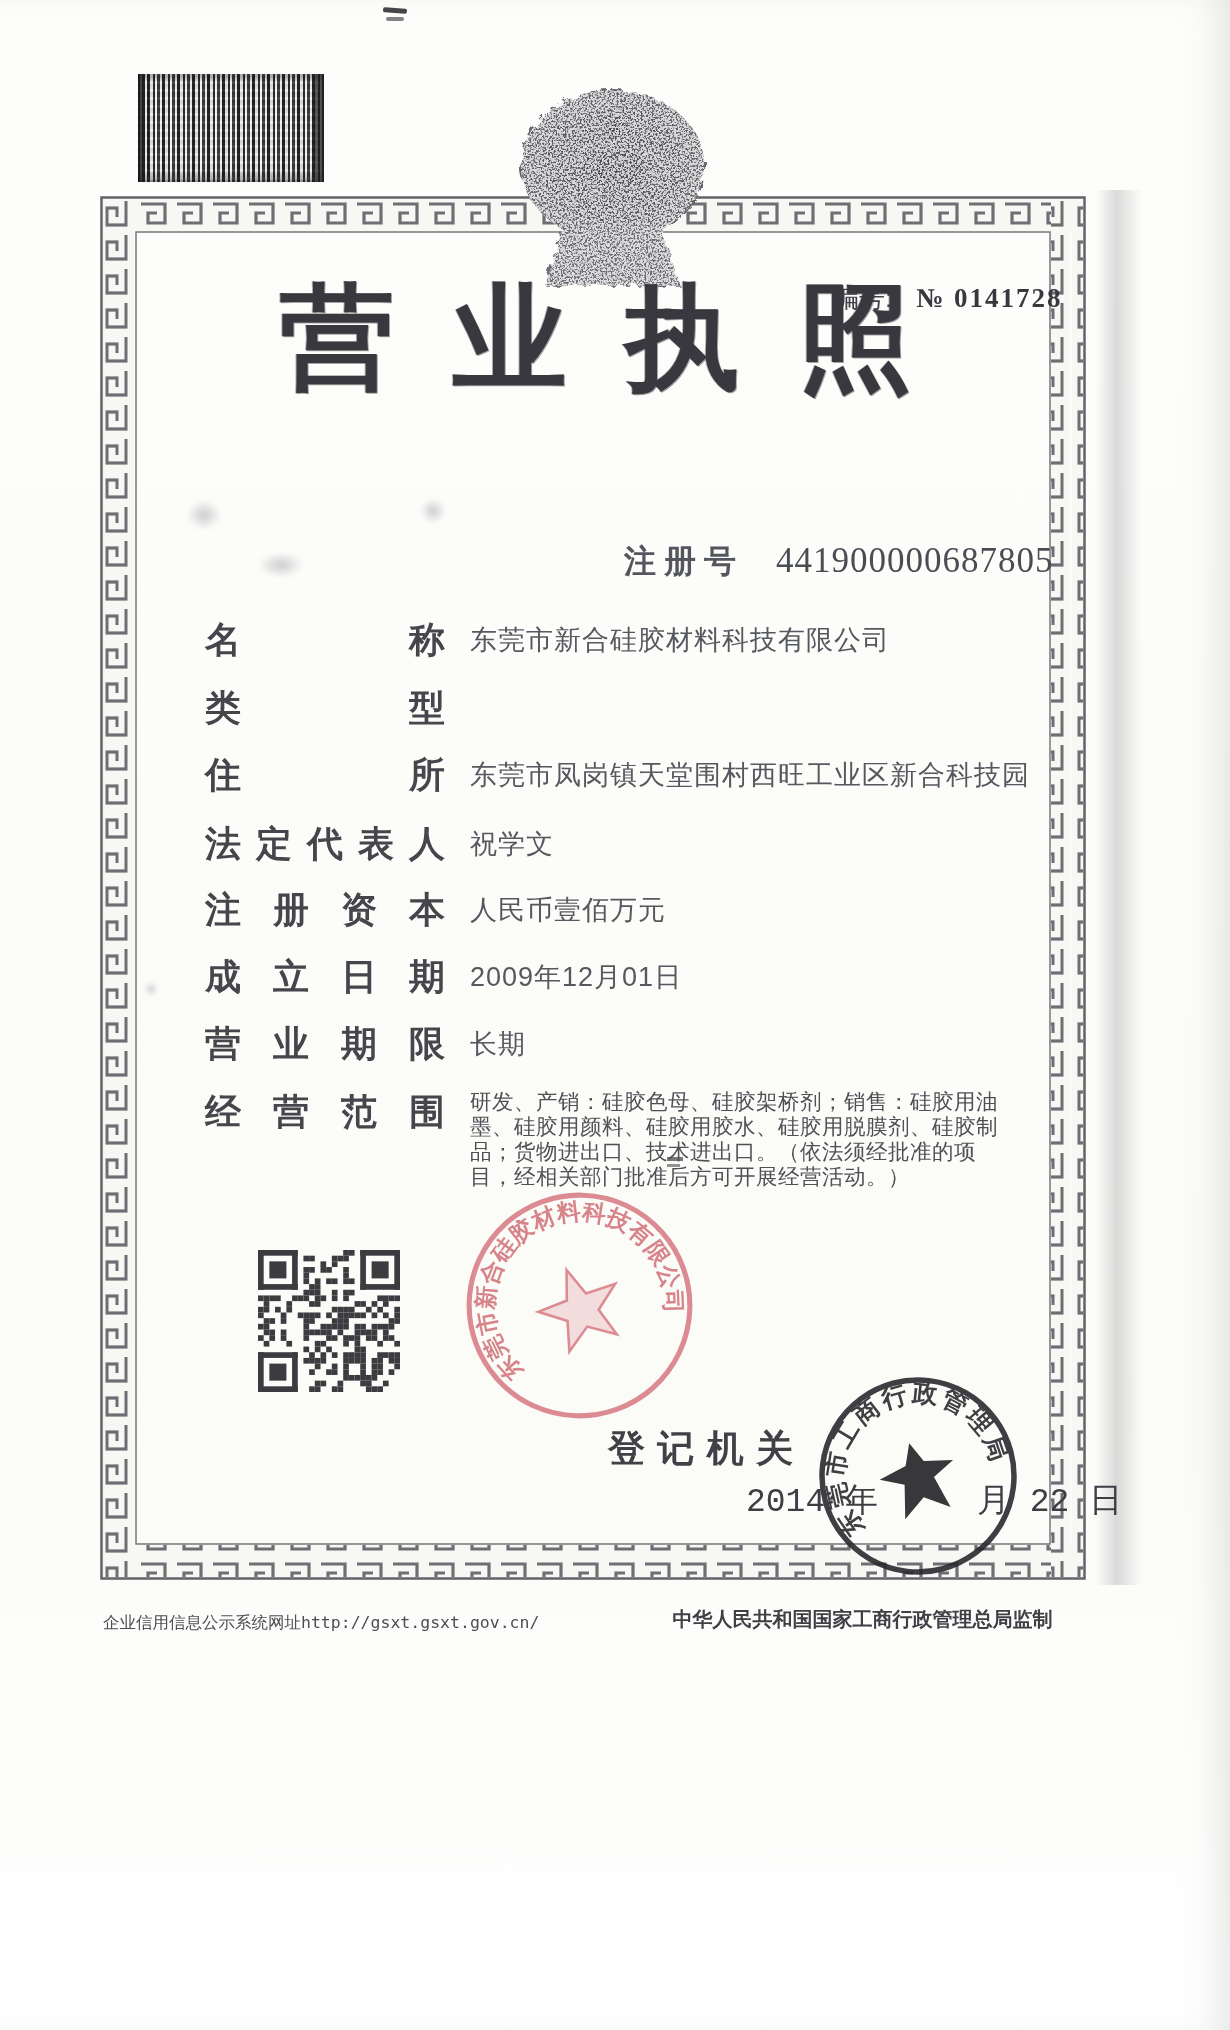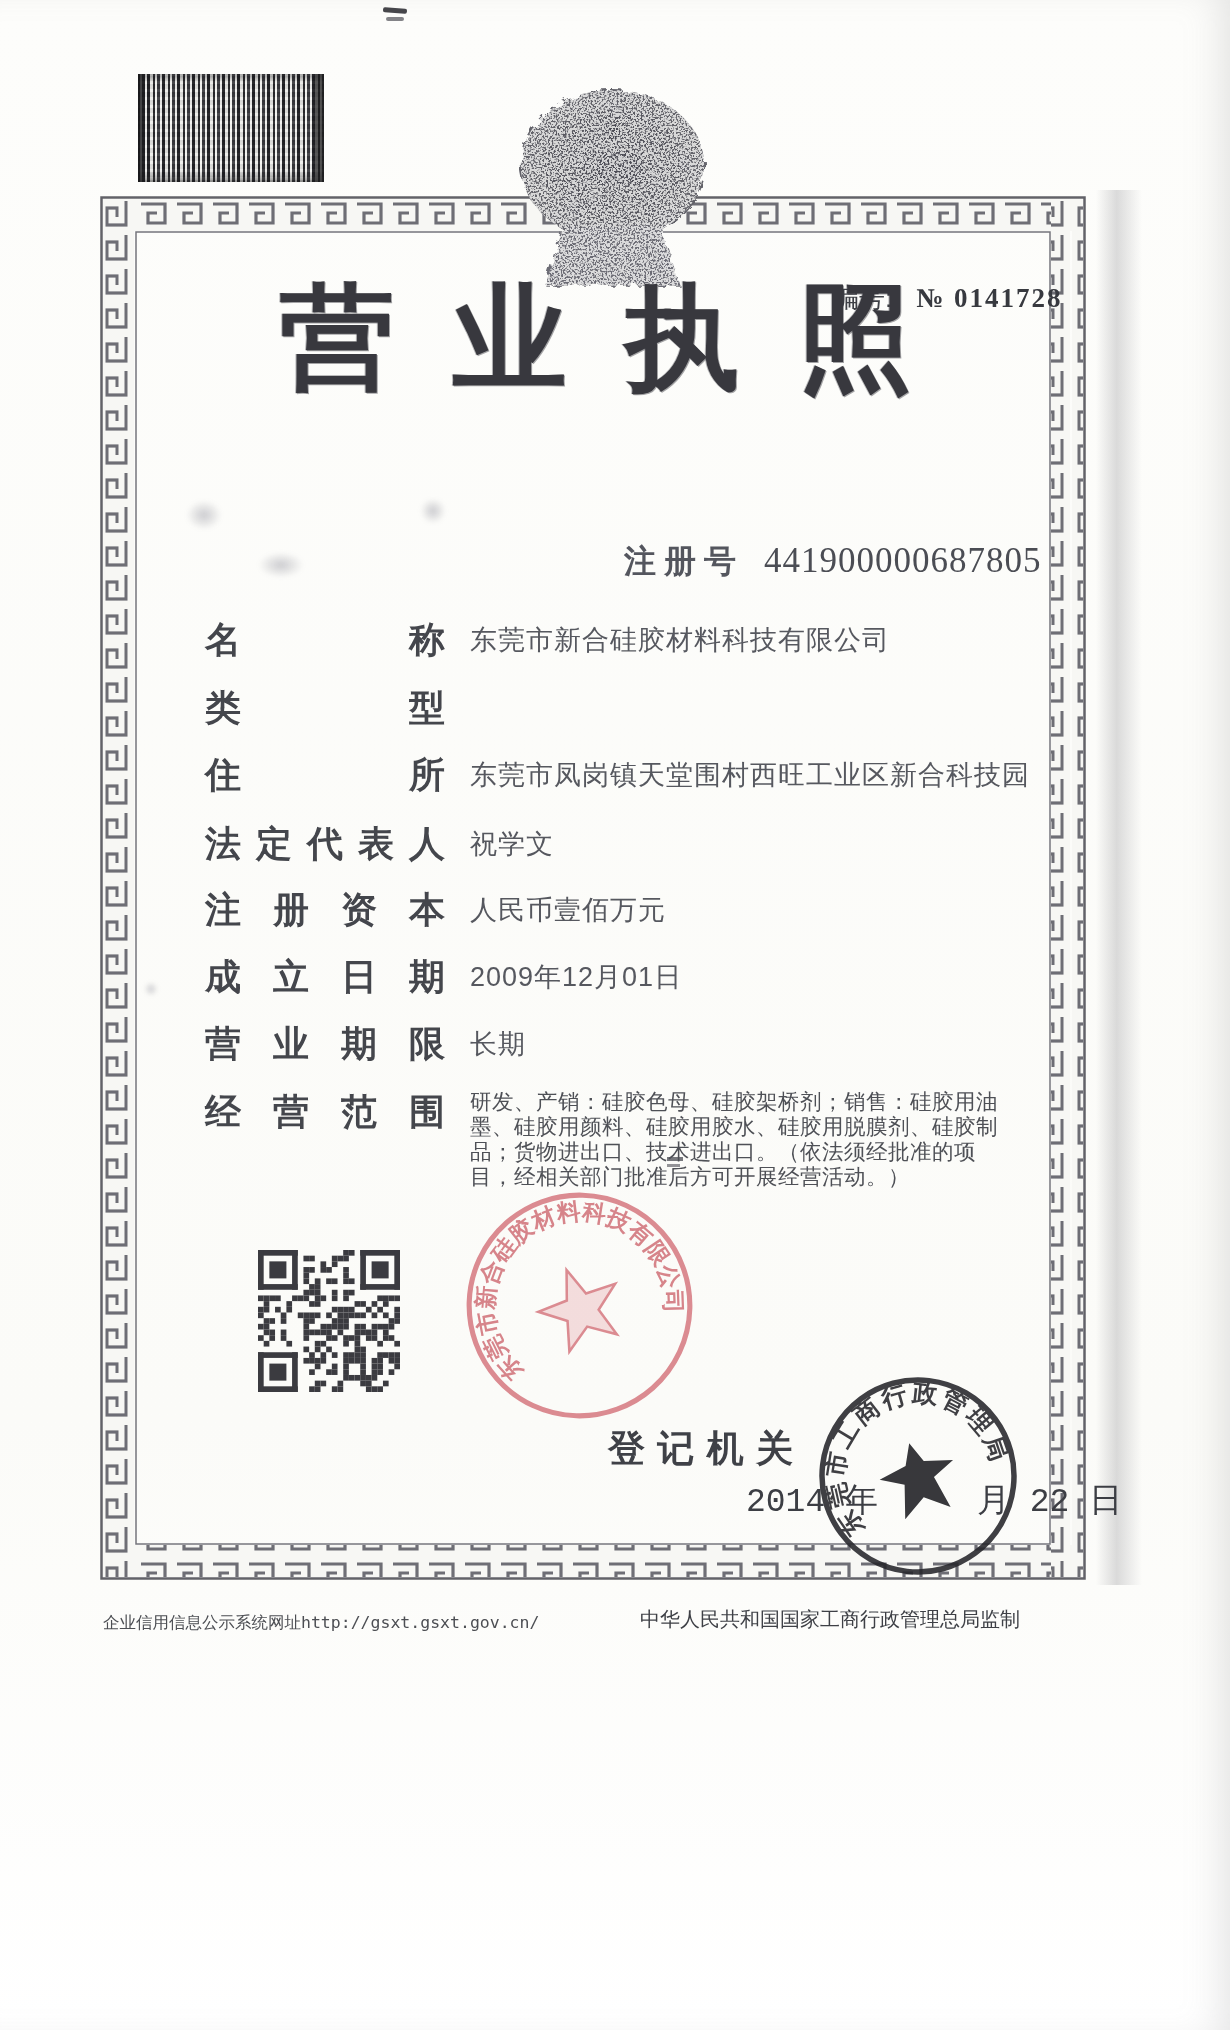--- a/index.html
+++ b/index.html
@@ -28,39 +28,39 @@
   .serial .no{font-family:"Liberation Serif", serif; font-weight:bold; letter-spacing:2px; font-size:27px; color:#37393f;}
 
   .title{
     left:280px; top:262px; width:632px; font-size:114px; font-weight:900; color:#38383e;
     text-shadow:1px 1px 0 rgba(55,55,62,.45), -1px 0 0 rgba(55,55,62,.35);
     filter:blur(.3px);
   }
 
   .regno{left:624px; top:540px; display:flex; align-items:baseline;}
   .regno .lbl{width:112px; font-size:32px; font-weight:600; color:#54565e;}
-  .regno .val{margin-left:28px; font-family:"Liberation Serif", serif; font-size:35px; letter-spacing:1px; color:#4b4d54;}
+  .regno .val{margin-left:40px; font-family:"Liberation Serif", serif; font-size:35px; letter-spacing:1px; color:#4b4d54;}
 
   .frow{left:205px; width:810px; display:flex; align-items:flex-start;}
   .frow .flabel{width:240px; flex:0 0 240px; font-size:36px; font-weight:600; color:#44464c;}
   .frow .fvalue{margin-left:25px; padding-top:6px; font-size:27px; color:#56585f; letter-spacing:1px; white-space:nowrap;}
   .frow.scope .fvalue{white-space:normal; width:556px; font-size:21.5px; line-height:25px; letter-spacing:.5px; padding-top:2px; color:#4e5056;}
   .r1{top:616px;} .r2{top:684px;} .r3{top:751px;} .r4{top:820px;}
   .r5{top:886px;} .r6{top:953px;} .r7{top:1020px;} .r8{top:1088px;}
 
   .qr{left:258px; top:1250px;}
 
   .seal-red{left:462px; top:1188px; opacity:.82;}
   .seal-black{left:812px; top:1370px; opacity:.88;}
 
   .registrar{left:608px; top:1424px; width:185px; font-size:37px; font-weight:600; color:#3f4147;}
   .dateline{left:746px; top:1478px; font-family:Liberation Mono, monospace; font-size:33px; color:#3c3e44; white-space:pre;}
 
   .footer-left{left:103px; top:1612px; font-family:"DejaVu Sans Mono", monospace; font-size:16.5px; color:#4c4e53;}
-  .footer-right{left:640px; top:1606px; width:445px; text-align:left; font-size:20px; font-weight:400; color:#3e4046;}
+  .footer-right{left:640px; top:1606px; width:445px; text-align:center; font-size:20px; font-weight:700; color:#3e4046;}
 
   .scan-band{left:1096px; top:190px; width:46px; height:1395px;
     background:linear-gradient(90deg, rgba(120,120,126,0) 0%, rgba(120,120,126,.26) 45%, rgba(120,120,126,0) 100%);}
   .topmark{left:383px; top:8px; width:24px; height:5px; background:#26262b; border-radius:2px; transform:rotate(4deg); opacity:.85;}
   .topmark2{left:386px; top:17px; width:18px; height:4px; background:#32323a; border-radius:2px; opacity:.6;}
   .ghost{border-radius:4px; filter:blur(2px); background:radial-gradient(ellipse at center, rgba(95,95,110,.30), rgba(95,95,110,0) 70%);}
   .g1{left:186px; top:500px; width:36px; height:30px;}
   .g2{left:258px; top:552px; width:46px; height:26px;}
   .g3{left:420px; top:498px; width:26px; height:26px;}
   .g4{left:144px; top:982px; width:14px; height:14px;}

